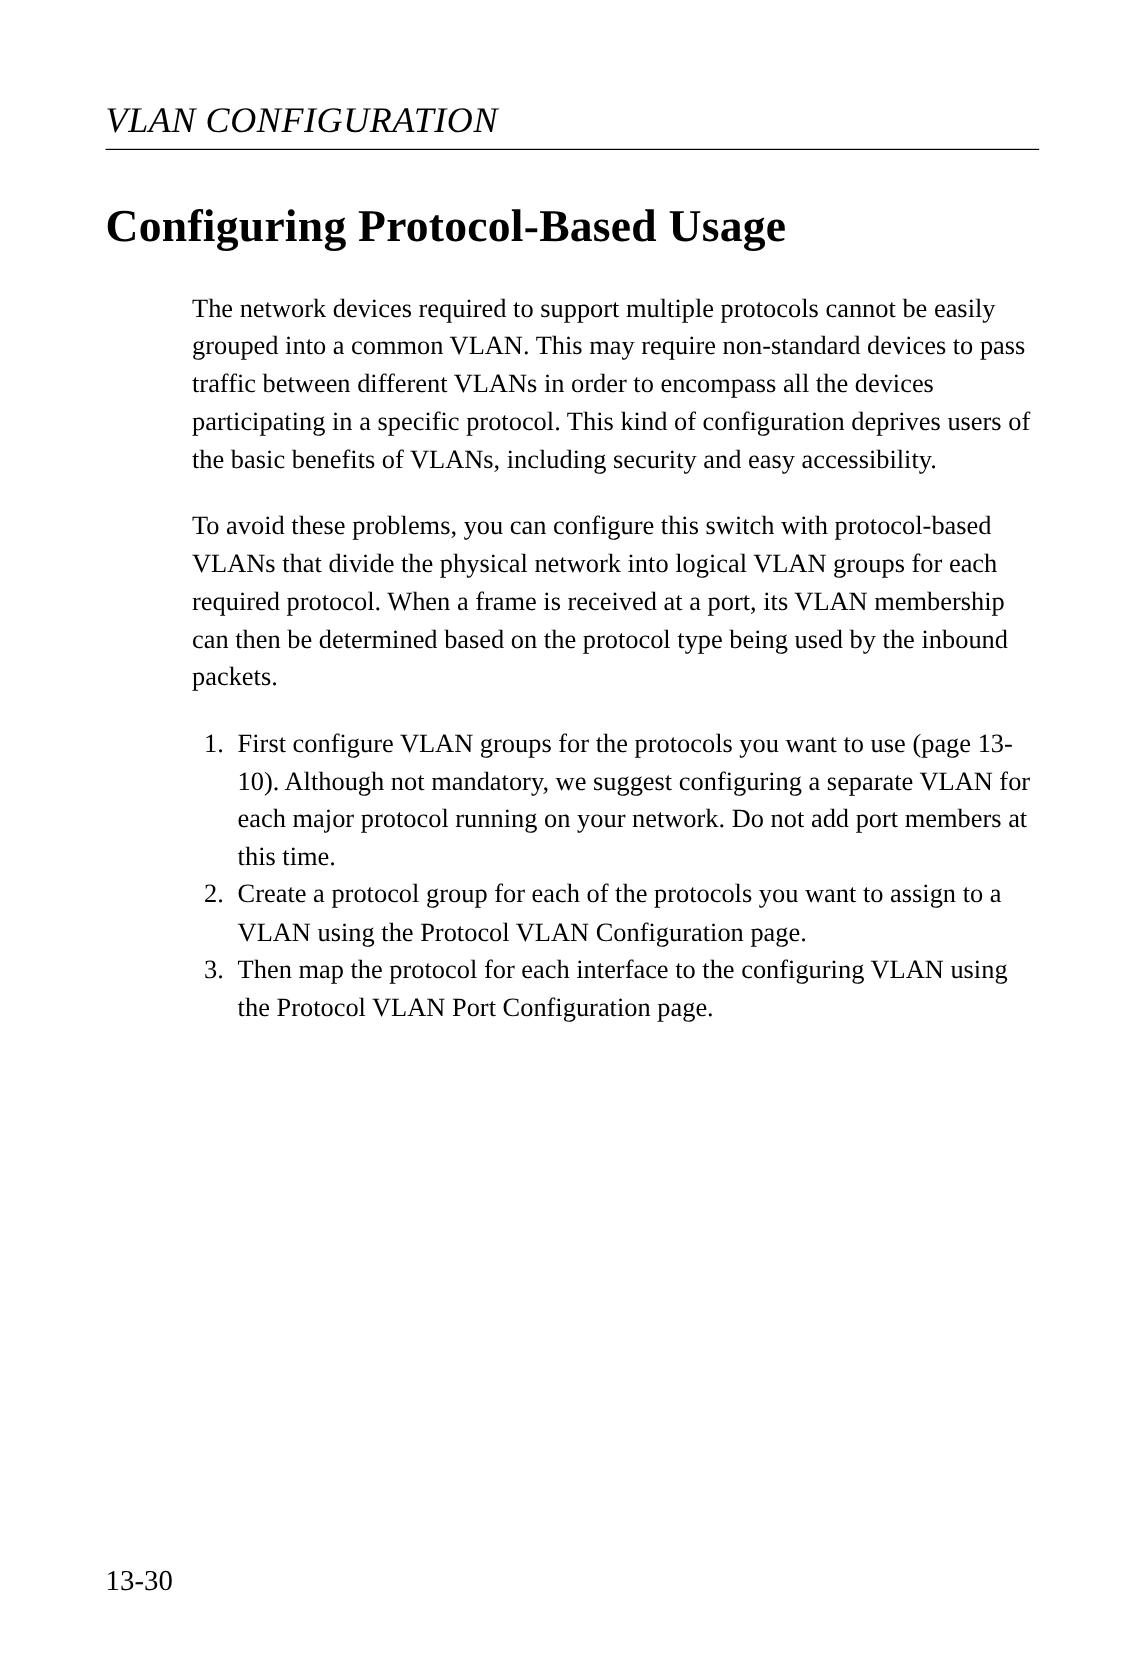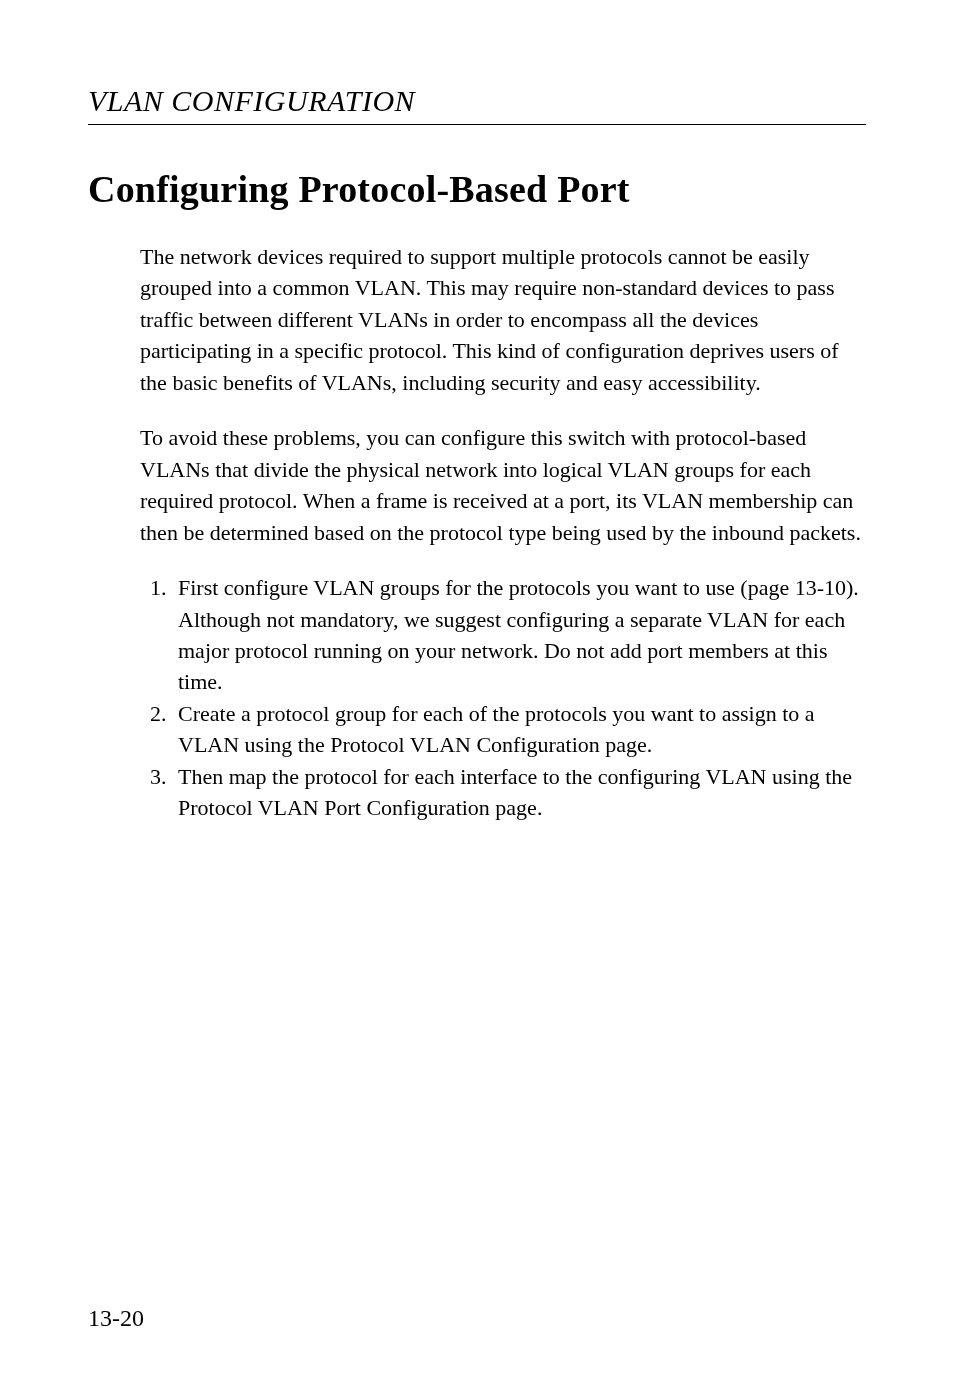--- a/index.html
+++ b/index.html
@@ -33,21 +33,21 @@
     margin: 0 0 42px 0;
   }
   h1.title {
     font-family: Garamond, "Times New Roman", serif;
     font-weight: bold;
     font-size: 38px;
     margin: 0 0 30px 0;
     letter-spacing: 0.2px;
   }
   .body-indent {
-    margin-left: 52px;
+    margin-left: 72px;
   }
   p.body {
     font-family: Garamond, "Times New Roman", serif;
     font-size: 22px;
     line-height: 1.43;
     margin: 0 0 24px 0;
     text-align: left;
   }
   h2.subhead {
     font-family: Garamond, "Times New Roman", serif;
@@ -75,29 +75,29 @@
   }
 </style>
 </head>
 <body>
 
 <div class="page">
 
   <div class="running-head">VLAN CONFIGURATION</div>
   <hr class="rule">
 
-  <h1 class="title">Configuring Protocol-Based Port</h1>
+  <h1 class="title">Configuring Protocol-Based Usage</h1>
 
   <div class="body-indent">
     <p class="body">The network devices required to support multiple protocols cannot be easily grouped into a common VLAN. This may require non-standard devices to pass traffic between different VLANs in order to encompass all the devices participating in a specific protocol. This kind of configuration deprives users of the basic benefits of VLANs, including security and easy accessibility.</p>
     <p class="body">To avoid these problems, you can configure this switch with protocol-based VLANs that divide the physical network into logical VLAN groups for each required protocol. When a frame is received at a port, its VLAN membership can then be determined based on the protocol type being used by the inbound packets.</p>
 
 
 
     <ol class="steps">
       <li>First configure VLAN groups for the protocols you want to use (page 13-10). Although not mandatory, we suggest configuring a separate VLAN for each major protocol running on your network. Do not add port members at this time.</li>
       <li>Create a protocol group for each of the protocols you want to assign to a VLAN using the Protocol VLAN Configuration page.</li>
       <li>Then map the protocol for each interface to the configuring VLAN using the Protocol VLAN Port Configuration page.</li>
     </ol>
   </div>
 
-  <div class="page-number">13-20</div>
+  <div class="page-number">13-30</div>
 </div>
 
 </body></html>

